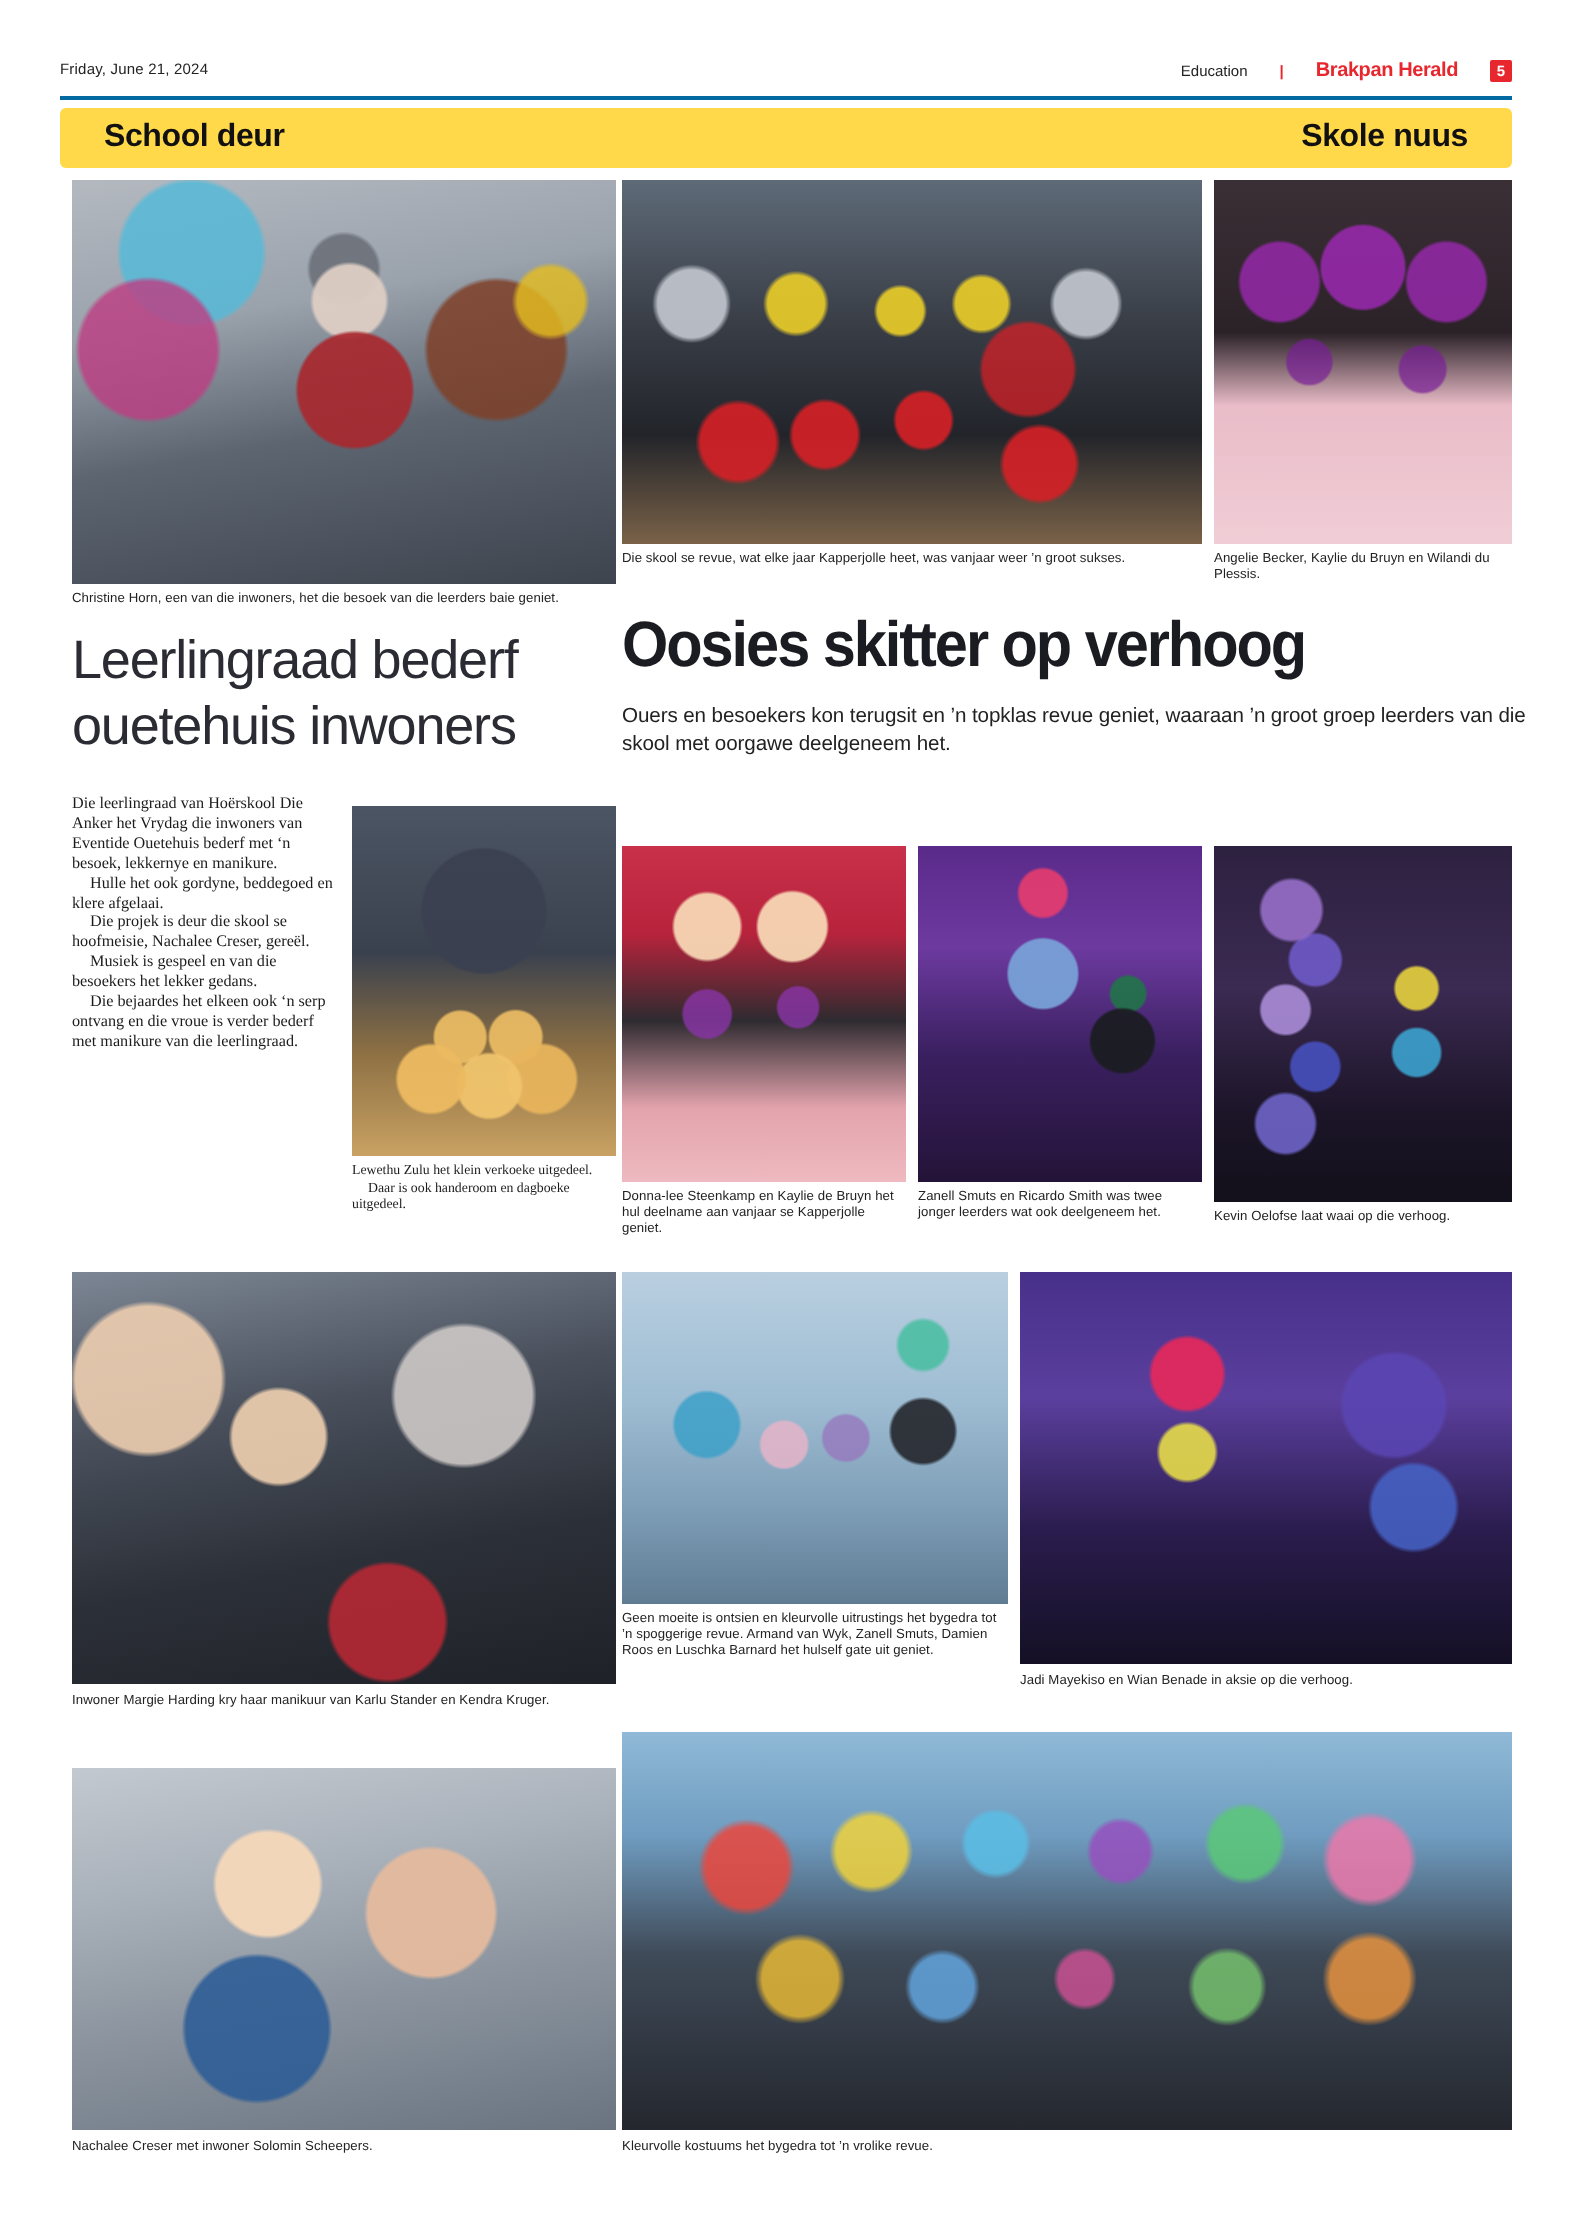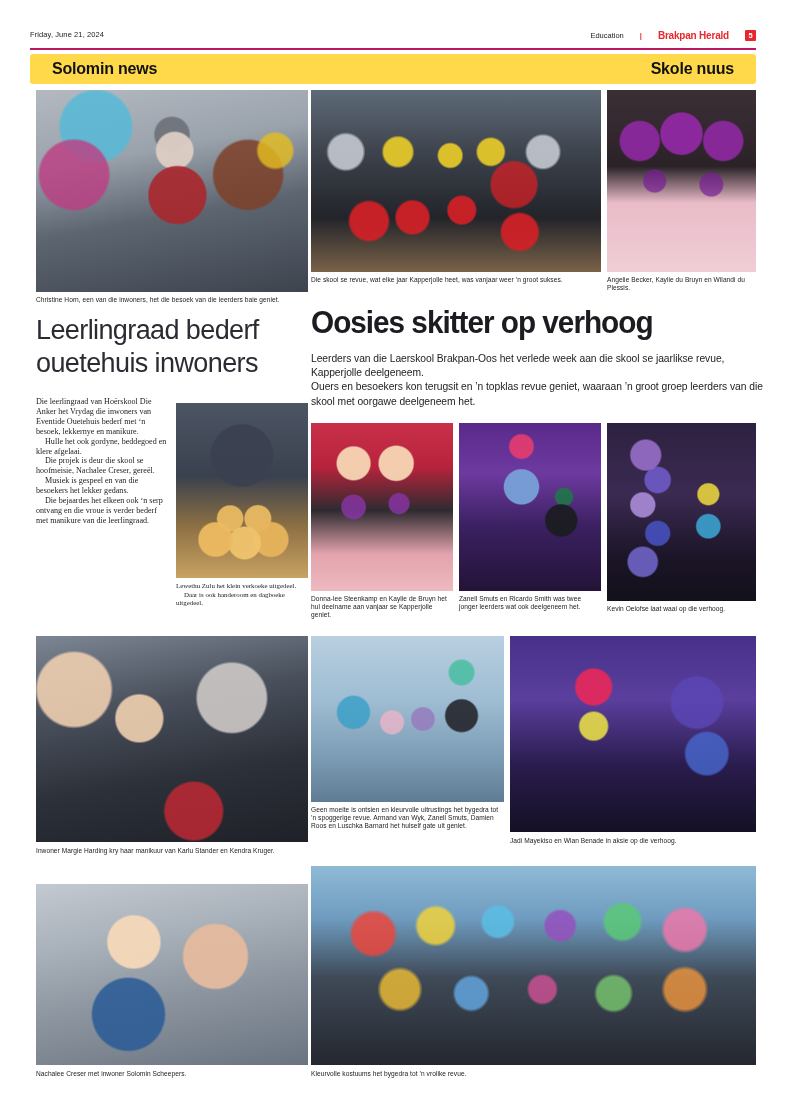--- a/index.html
+++ b/index.html
@@ -24,21 +24,21 @@
   
   .masthead {
     position: absolute;
     left: 30px;
     top: 30px;
     width: 726px;
     height: 20px;
     display: flex;
     align-items: flex-start;
     justify-content: space-between;
-    border-bottom: 2px solid #be185d;
+    border-bottom: 2px solid #0369a1;
     padding-bottom: 3px;
   }
   .masthead-date {
     font-size: 7.5px;
     letter-spacing: 0.1px;
     color: #222;
     line-height: 10px;
   }
   .masthead-right {
     display: flex;
@@ -300,21 +300,21 @@
     <div class="masthead-date">Friday, June 21, 2024</div>
     <div class="masthead-right">
       <span class="masthead-section">Education</span>
       <span class="masthead-divider">|</span>
       <span class="masthead-brand">Brakpan Herald</span>
       <span class="masthead-pageno">5</span>
     </div>
   </div>
 
   <div class="banner">
-    <div class="banner-title">Solomin news</div>
+    <div class="banner-title">School deur</div>
     <div class="banner-title">Skole nuus</div>
   </div>
 
   <div class="photo" style="left:36px; top:90px; width:272px; height:202px;">
     <div class="ph-grad art-hall"></div>
   </div>
   <div class="caption" style="left:36px; top:296px; width:272px;">Christine Horn, een van die inwoners, het die besoek van die leerders baie geniet.</div>
 
   <div class="photo" style="left:311px; top:90px; width:290px; height:182px;">
     <div class="ph-grad art-group-red"></div>
@@ -324,21 +324,20 @@
   <div class="photo" style="left:607px; top:90px; width:149px; height:182px;">
     <div class="ph-grad art-masks"></div>
   </div>
   <div class="caption" style="left:607px; top:276px; width:149px;">Angelie Becker, Kaylie du Bruyn en Wilandi du Plessis.</div>
 
   <div class="headline-left">Leerlingraad bederf ouetehuis inwoners</div>
 
   <div class="headline-right">Oosies skitter op verhoog</div>
 
   <div class="standfirst">
-    <p>Leerders van die Laerskool Brakpan-Oos het verlede week aan die skool se jaarlikse revue, Kapperjolle deelgeneem.</p>
     <p>Ouers en besoekers kon terugsit en ’n topklas revue geniet, waaraan ’n groot groep leerders van die skool met oorgawe deelgeneem het.</p>
   </div>
 
   <div class="bodycopy">
     <p>Die leerlingraad van Hoërskool Die Anker het Vrydag die inwoners van Eventide Ouetehuis bederf met ‘n besoek, lekkernye en manikure.</p>
     <p class="indent">Hulle het ook gordyne, beddegoed en klere afgelaai.</p>
     <p class="indent">Die projek is deur die skool se hoofmeisie, Nachalee Creser, gereël.</p>
     <p class="indent">Musiek is gespeel en van die besoekers het lekker gedans.</p>
     <p class="indent">Die bejaardes het elkeen ook ‘n serp ontvang en die vroue is verder bederf met manikure van die leerlingraad.</p>
   </div>

